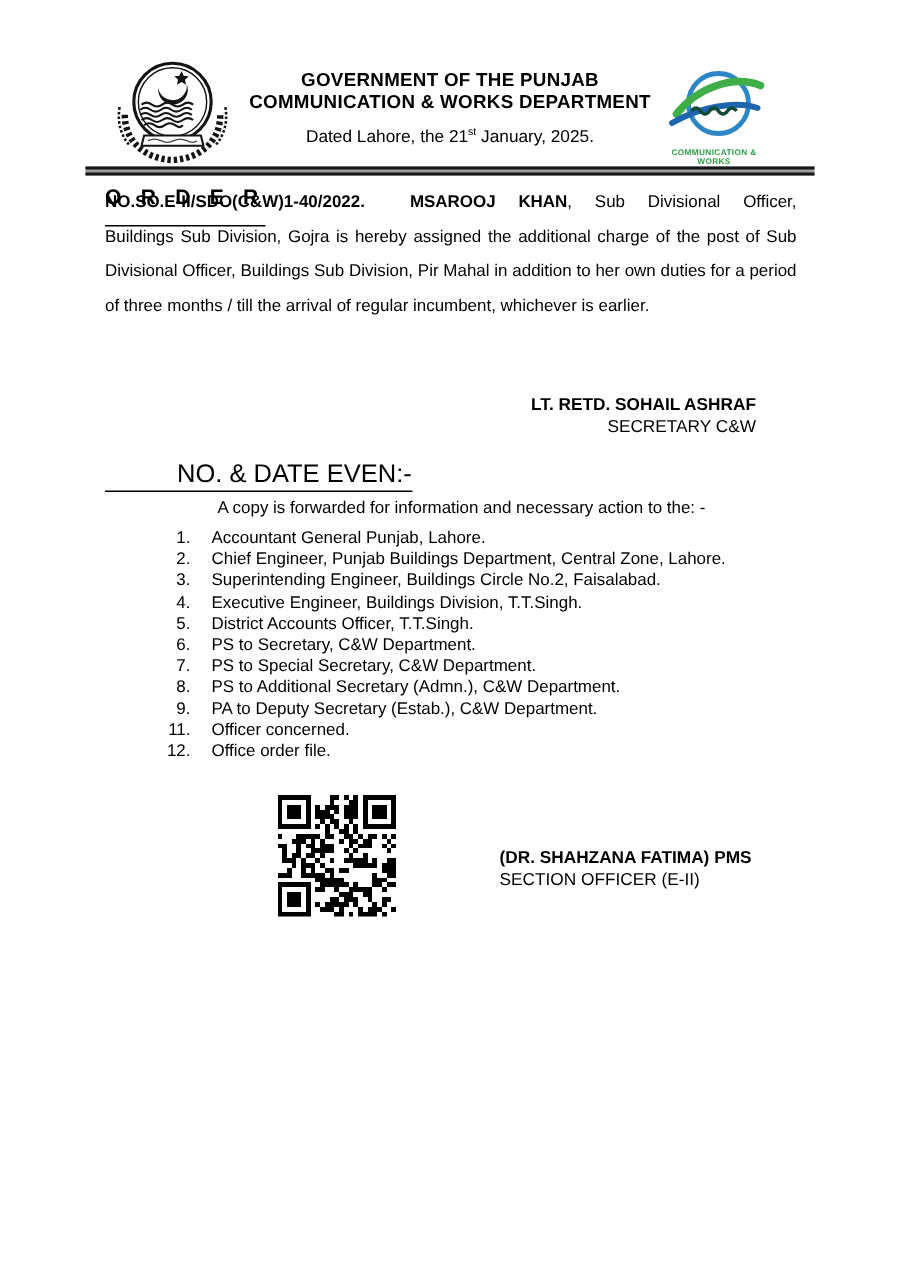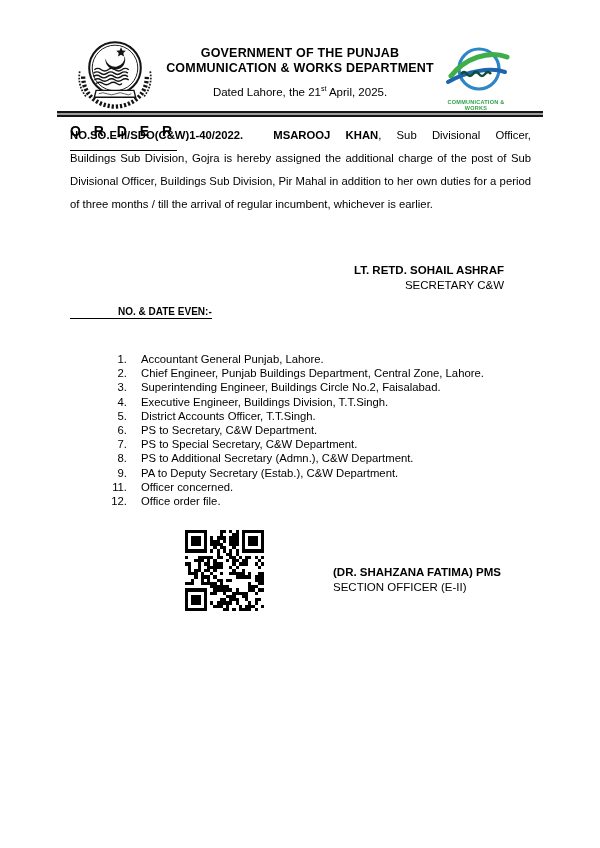--- a/index.html
+++ b/index.html
@@ -28,21 +28,21 @@
   .order-body .b{font-weight:bold;}
   .tab-gap{display:inline-block;width:30px;}
 
   
   .sig-top{position:absolute;left:328px;top:263px;width:160px;text-align:right;
         font-size:11.5px;line-height:14.5px;margin-left:16px;}
   .sig-bottom{position:absolute;left:333px;top:565px;width:184px;text-align:left;
         font-size:11.5px;line-height:14.5px;}
   .sig-name{font-weight:bold;}
 
-  .no-date{position:absolute;left:70px;top:306px;font-size:10px;font-weight:bold;
+  .no-date{position:absolute;left:70px;top:306px;font-size:17px;font-weight:normal;
         border-bottom:1.6px solid #000;padding-bottom:1px;padding-left:48px;}
   .copy-line{position:absolute;left:145px;top:333px;font-size:11.3px;}
 
   
   .dist-list{position:absolute;left:97px;top:352px;font-size:11.3px;}
   .dist-row{display:flex;line-height:14.2px;}
   .dist-num{width:30px;text-align:right;margin-right:14px;flex:0 0 auto;}
 
   .qr{position:absolute;left:185px;top:530px;width:79px;height:81px;}
   .qr svg{display:block;width:79px;height:81px;}
@@ -75,21 +75,21 @@
       </g>
 
       <path d="M28,62 L72,62 L74,70 L26,70 Z" stroke-width="1.6" fill="#ffffff"></path>
       <path d="M31,66 q5,-2.5 10,0 t10,0 t10,0 t8,0" stroke-width="1" stroke="#444"></path>
     </svg>
   </div>
 
   <div class="header-center">
     <div class="org-line">GOVERNMENT OF THE PUNJAB</div>
     <div class="org-line">COMMUNICATION &amp; WORKS DEPARTMENT</div>
-    <div class="dated"><span>Dated Lahore, the 21</span><sup>st</sup><span> April, 2025.</span></div>
+    <div class="dated"><span>Dated Lahore, the 21</span><sup>st</sup><span> January, 2025.</span></div>
   </div>
 
   <div class="cw-logo">
     <svg viewBox="0 0 78 52" width="78" height="52">
       <circle cx="42" cy="25" r="20" fill="none" stroke="#2d86c6" stroke-width="3.2"></circle>
       <path d="M14,32 C28,14 52,6 70,13" fill="none" stroke="#3fae49" stroke-width="5" stroke-linecap="round"></path>
       <path d="M11,38 C30,27 54,23 68,28" fill="none" stroke="#1d66ad" stroke-width="4" stroke-linecap="round"></path>
       <path d="M24,30 q3,-4 6,0 q3,4 6,0 q3,-4 6,0 q3,4 6,0 q3,-4 6,0" fill="none" stroke="#0f4d3a" stroke-width="2.4"></path>
     </svg>
     <div class="cw-cap1">COMMUNICATION &amp; WORKS</div>
@@ -100,20 +100,21 @@
 
   <div class="order-heading">O R D E R</div>
   <p class="order-body"><span class="b">NO.SO.E-II/SDO(C&amp;W)1-40/2022.</span><span class="tab-gap"></span><span class="b">MSAROOJ KHAN</span><span>, Sub Divisional Officer, Buildings Sub Division, Gojra is hereby assigned the additional charge of the post of Sub Divisional Officer, Buildings Sub Division, Pir Mahal in addition to her own duties for a period of three months / till the arrival of regular incumbent, whichever is earlier.</span></p>
 
   <div class="sig-top">
     <div class="sig-name">LT. RETD. SOHAIL ASHRAF</div>
     <div>SECRETARY C&amp;W</div>
   </div>
 
   <div class="no-date">NO. &amp; DATE EVEN:-</div>
+  <div class="copy-line">A copy is forwarded for information and necessary action to the: -</div>
   <div class="dist-list">
       <div class="dist-row">
         <span class="dist-num">1.</span>
         <span class="dist-txt">Accountant General Punjab, Lahore.</span>
       </div>
       <div class="dist-row">
         <span class="dist-num">2.</span>
         <span class="dist-txt">Chief Engineer, Punjab Buildings Department, Central Zone, Lahore.</span>
       </div>
       <div class="dist-row">

